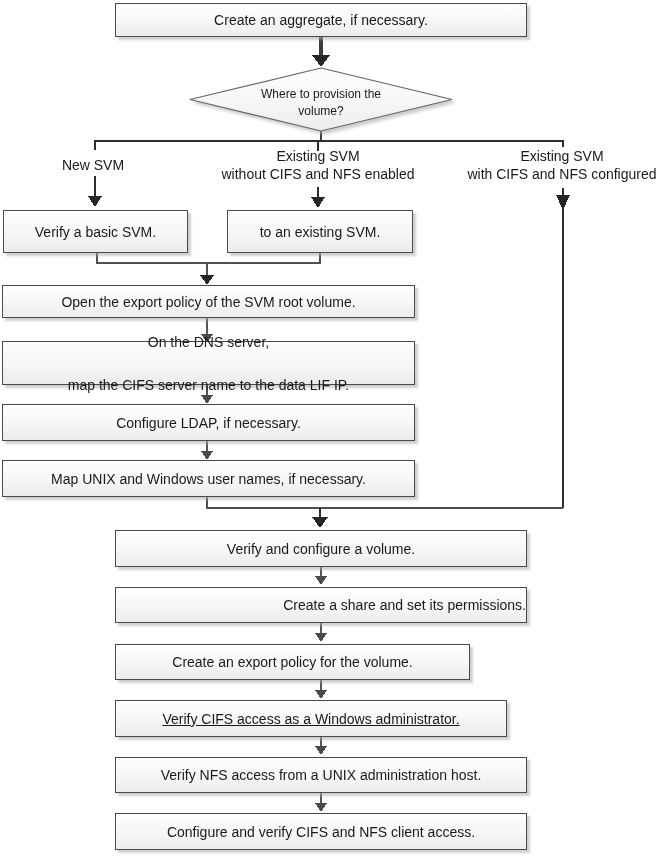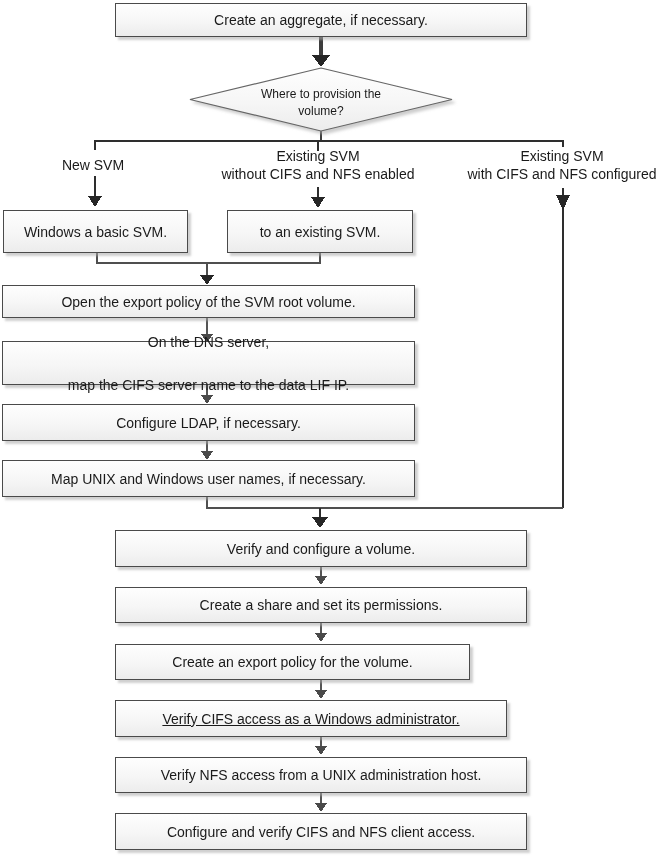--- a/index.html
+++ b/index.html
@@ -26,21 +26,21 @@
   }
   
   .n-aggregate{left:115px;top:3px;width:412px;height:34px;}
   .n-basic-svm{left:3px;top:210px;width:185px;height:43px;}
   .n-add-access{left:227px;top:210px;width:186px;height:43px;}
   .n-open-export{left:2px;top:285px;width:413px;height:33px;}
   .n-dns-map{left:2px;top:341px;width:413px;height:44px;gap:25px;}
   .n-ldap{left:2px;top:404px;width:413px;height:37px;}
   .n-map-names{left:2px;top:460px;width:413px;height:37px;}
   .n-create-volume{left:115px;top:530px;width:412px;height:37px;}
-  .n-create-share{left:115px;top:587px;width:412px;height:36px;}
+  .n-create-share{left:115px;top:587px;width:412px;height:36px;align-items:flex-end;}
   .n-export-volume{left:115px;top:644px;width:355px;height:36px;}
   .n-verify-cifs{left:115px;top:700px;width:392px;height:37px;text-decoration:underline;}
   .n-verify-nfs{left:115px;top:757px;width:412px;height:36px;}
   .n-client-access{left:115px;top:813px;width:412px;height:37px;}
   .l-new-svm{left:43px;top:157px;width:100px;}
   .l-existing-without{left:203px;top:148px;width:230px;}
   .l-existing-with{left:452px;top:148px;width:220px;}
   .diamond-shape{filter:drop-shadow(3px 3px 1.5px rgba(172,172,172,.6));}
 </style>
 </head>
@@ -147,21 +147,21 @@
   <div class="label l-existing-without">
     <div>Existing SVM</div>
     <div>without CIFS and NFS enabled</div>
   </div>
   <div class="label l-existing-with">
     <div>Existing SVM</div>
     <div>with CIFS and NFS configured</div>
   </div>
 
   <div class="box n-basic-svm">
-    <span>Windows a basic SVM.</span>
+    <span>Verify a basic SVM.</span>
   </div>
   <div class="box n-add-access">
     <span>to an existing SVM.</span>
   </div>
 
   <div class="box n-open-export">
     <span>Open the export policy of the SVM root volume.</span>
   </div>
   <div class="box n-dns-map">
     <span>On the DNS server,</span>

